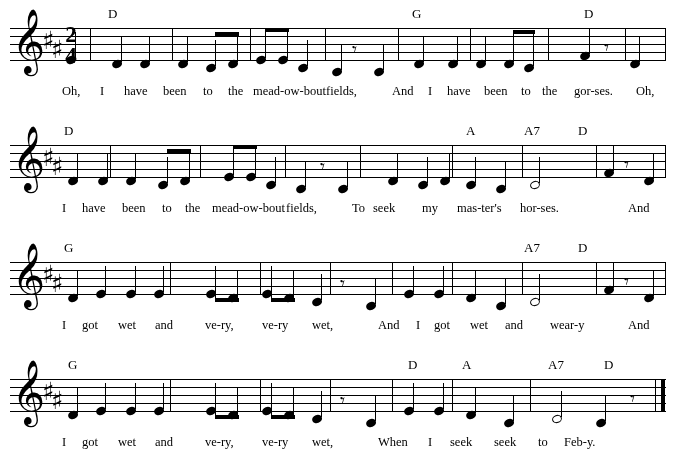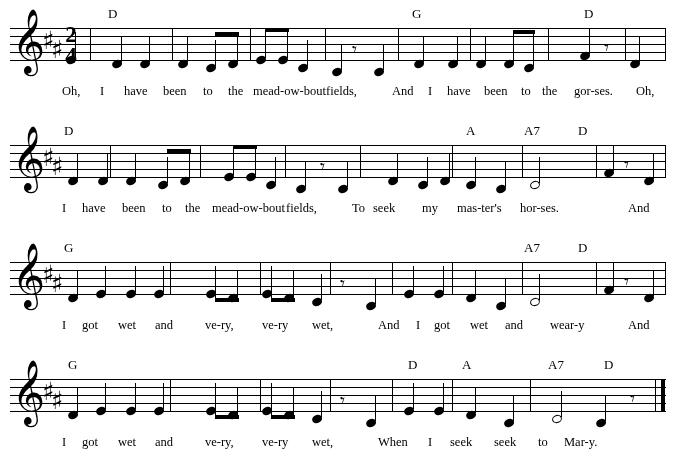--- a/index.html
+++ b/index.html
@@ -489,16 +489,16 @@
     <div class="lyric" style="left:118px">wet</div>
     <div class="lyric" style="left:155px">and</div>
     <div class="lyric" style="left:205px">ve-ry,</div>
     <div class="lyric" style="left:262px">ve-ry</div>
     <div class="lyric" style="left:312px">wet,</div>
     <div class="lyric" style="left:378px">When</div>
     <div class="lyric" style="left:428px">I</div>
     <div class="lyric" style="left:450px">seek</div>
     <div class="lyric" style="left:494px">seek</div>
     <div class="lyric" style="left:538px">to</div>
-    <div class="lyric" style="left:564px">Mar-y.</div>
+    <div class="lyric" style="left:564px">Feb-y.</div>
   </div>
 
 </div>
 
 </body></html>

